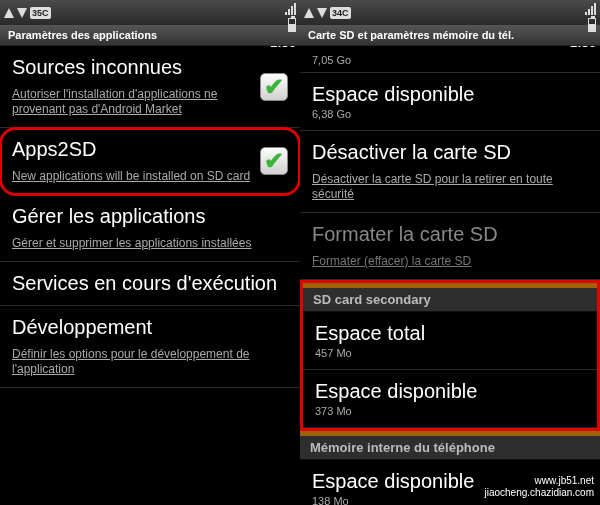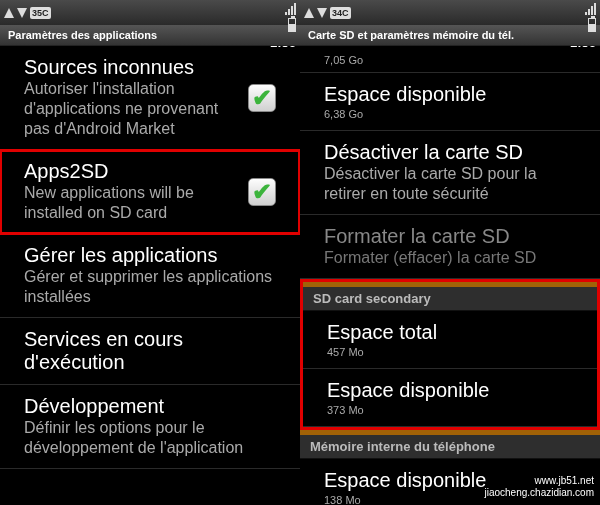--- a/index.html
+++ b/index.html
@@ -77,46 +77,46 @@
   .sq { width: 11px; height: 11px; border: 1px solid #ddd; }
   .header {
     background: linear-gradient(#555, #333);
     padding: 4px 8px;
     font-size: 11px;
     font-weight: bold;
     border-bottom: 1px solid #222;
   }
   .list { flex: 1; display: flex; flex-direction: column; overflow: hidden; }
   .item {
-    padding: 10px 24px;
+    padding: 10px 12px;
     border-bottom: 1px solid #2a2a2a;
     display: flex;
     align-items: center;
   }
   .item-text { flex: 1; }
   .title { font-size: 20px; color: #fff; }
-  .sub { font-size: 16px; color: #aaa; margin-top: 0; line-height: 1.25; }
+  .sub { font-size: 12px; color: #aaa; margin-top: 8px; line-height: 1.25; text-decoration: underline; }
   .sub-disabled { color: #777; }
   .checkbox {
     width: 28px; height: 28px;
     border-radius: 5px;
     background: linear-gradient(#fdfdfd, #d0d0d0);
     border: 1px solid #888;
     display: flex;
     align-items: center;
     justify-content: center;
     margin-left: 8px;
   }
   .checkmark {
     color: #3cb43c;
     font-size: 24px;
     font-weight: bold;
     line-height: 1;
   }
-  .highlight { outline: 3px solid #e00000; outline-offset: -2px; }
+  .highlight { outline: 3px solid #e00000; outline-offset: -2px; border-radius: 16px; }
   .section {
     background: #2e2e2e;
     padding: 4px 10px;
     font-size: 13px;
     font-weight: bold;
     color: #bbb;
     border-top: 5px solid #a16207;
     border-bottom: 1px solid #111;
   }
   .value { font-size: 11px; color: #aaa; margin-top: 2px; }

